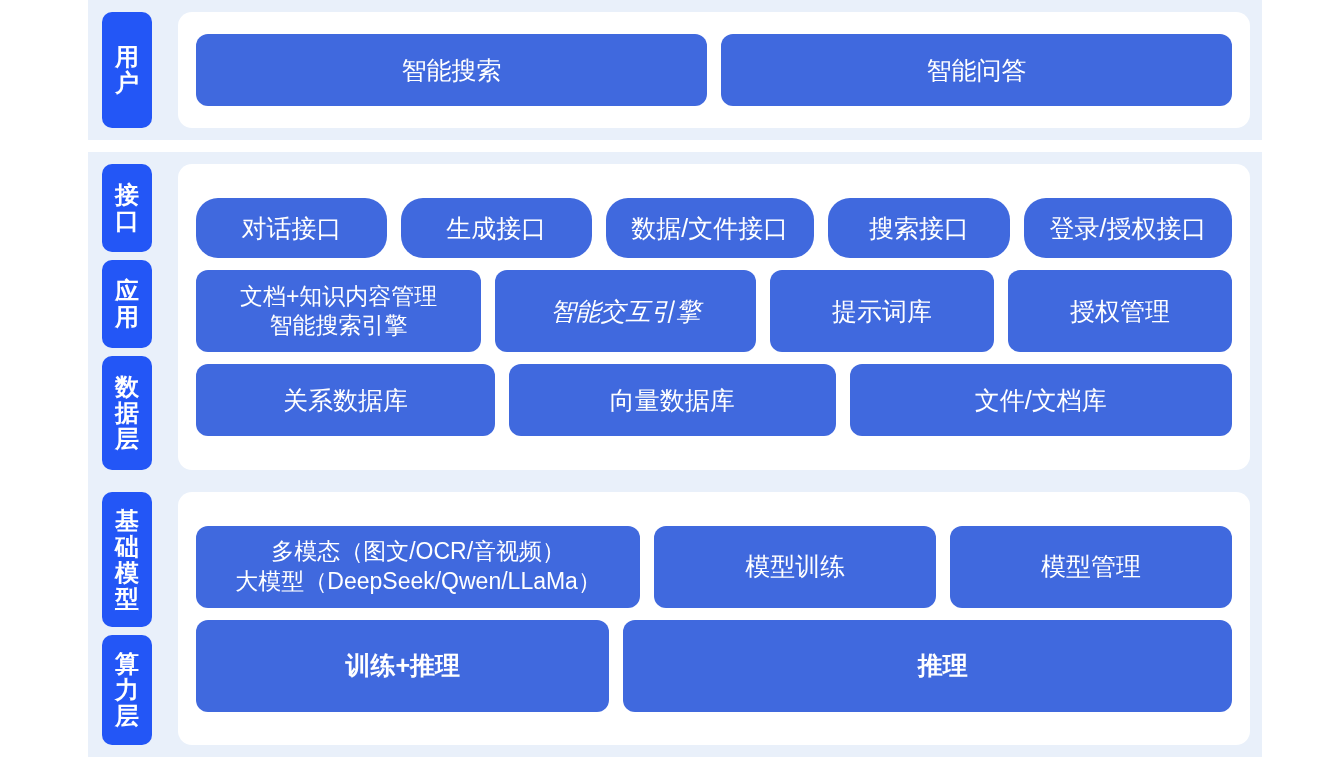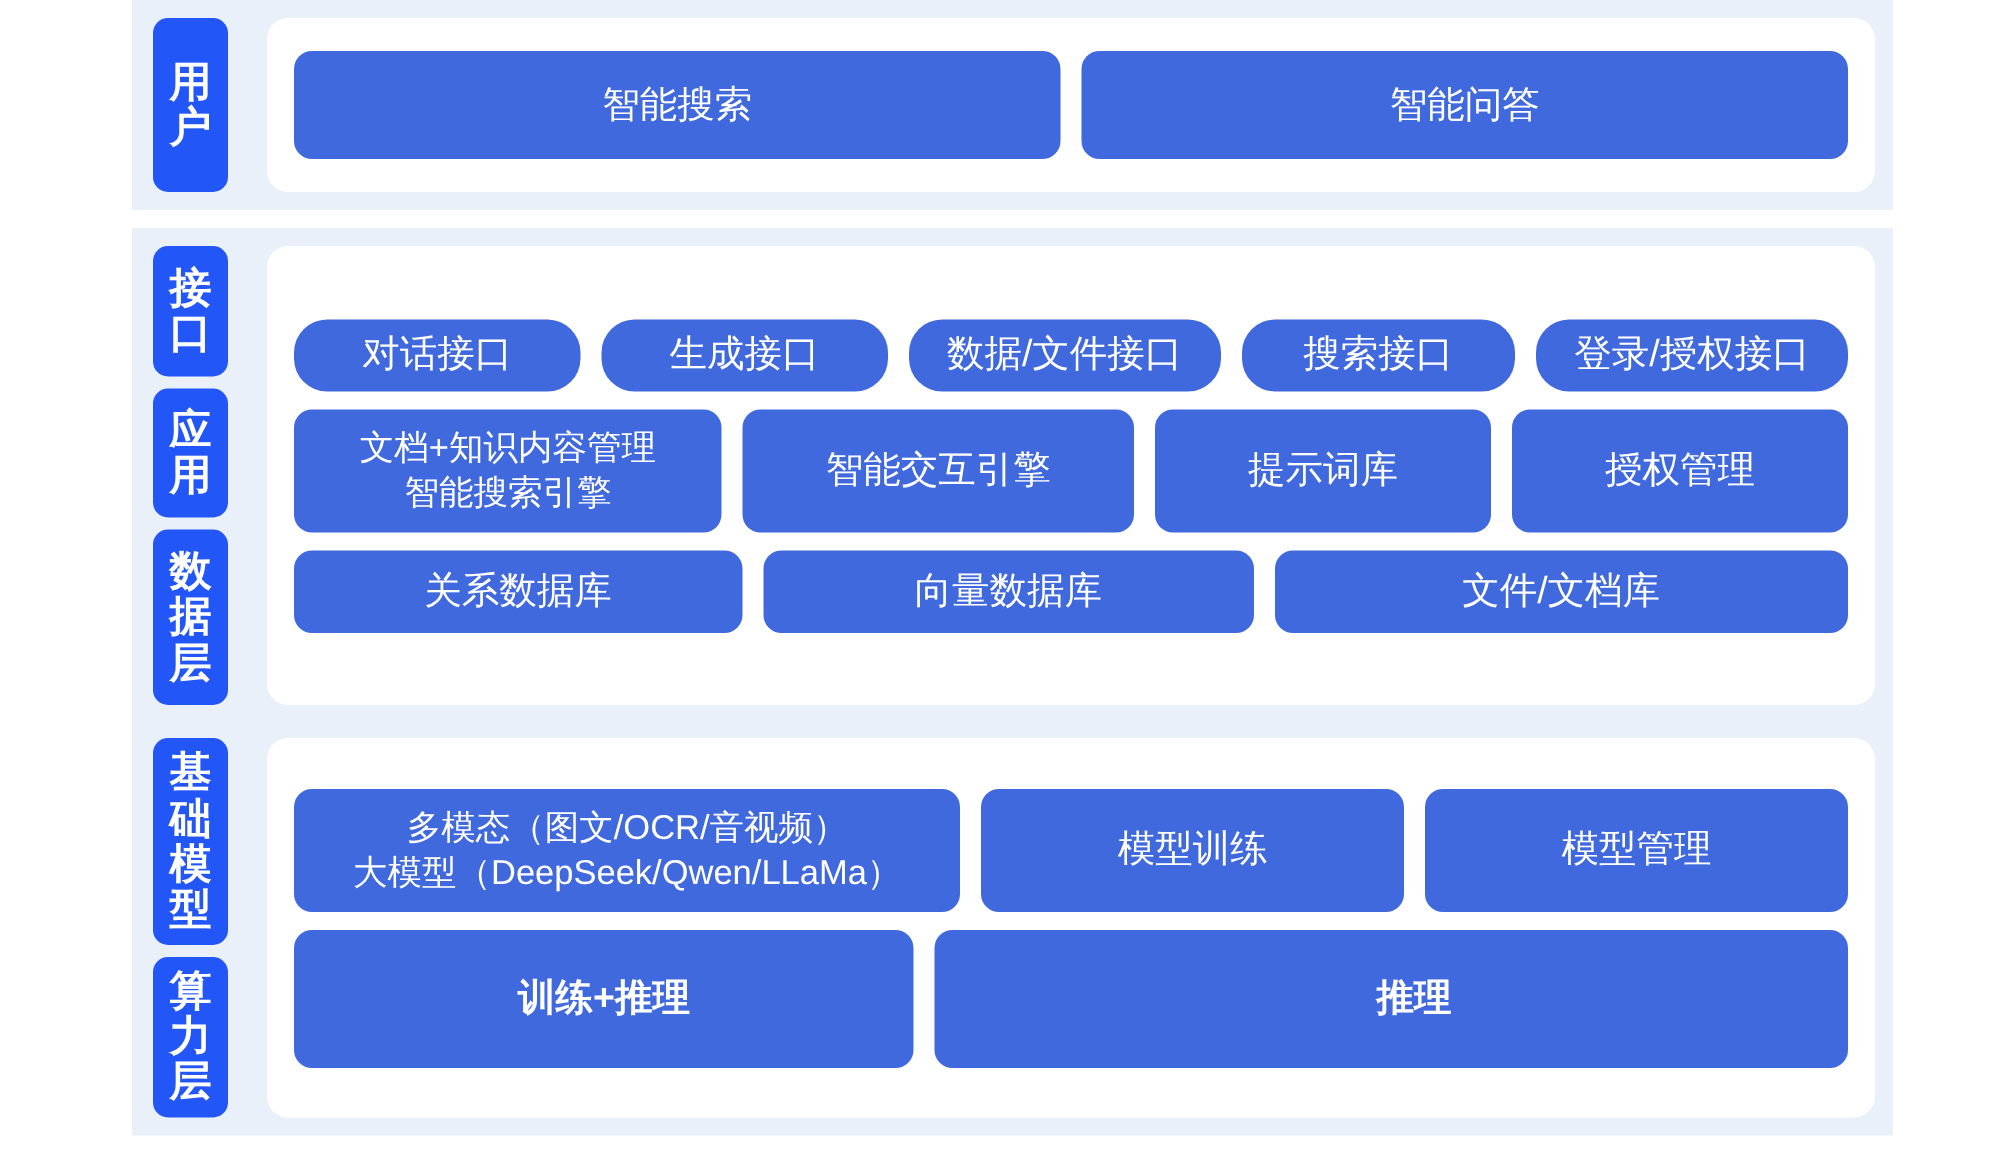--- a/index.html
+++ b/index.html
@@ -35,21 +35,21 @@
     display: flex;
     flex-direction: column;
     padding: 12px 0 12px 14px;
     gap: 8px;
   }
   .tab {
     width: 50px;
     background: #2356f6;
     border-radius: 10px;
     color: #ffffff;
-    font-size: 28px;
+    font-size: 24px;
     font-weight: bold;
     line-height: 1.08;
     letter-spacing: 0px;
     display: flex;
     align-items: center;
     justify-content: center;
     text-align: center;
     writing-mode: horizontal-tb;
     word-break: break-all;
     padding: 6px 4px;
@@ -78,29 +78,29 @@
     display: flex;
     align-items: center;
     justify-content: center;
     text-align: center;
     font-size: 25px;
     line-height: 1.22;
     padding: 8px 10px;
     white-space: pre-line;
   }
   .r-user   .card { height: 72px; flex: 1 1 0; }
-  .r-api    .card { height: 48px; border-radius: 22px; }
+  .r-api    .card { height: 60px; border-radius: 22px; }
   .r-app    .card { height: 82px; }
-  .r-data   .card { height: 55px; }
+  .r-data   .card { height: 72px; }
   .r-model  .card { height: 82px; }
   .r-power  .card { height: 92px; font-weight: bold; }
 
   .fg1 { flex: 1 1 0; }
   .fg11 { flex: 1.1 1 0; }
-  .fg12 { flex: 1.18 1 0; }
+  .fg12 { flex: 1.18 1 0; font-style: italic; }
   .fg13 { flex: 1.3 1 0; }
   .fg14 { flex: 1.42 1 0; padding-left: 40px; }
   .fg16 { flex: 1.62 1 0; }
   .fg09 { flex: 0.95 1 0; }
   .card.multi { font-size: 23px; line-height: 1.28; }
 </style>
 </head>
 <body>
 
 <div id="diagram">

